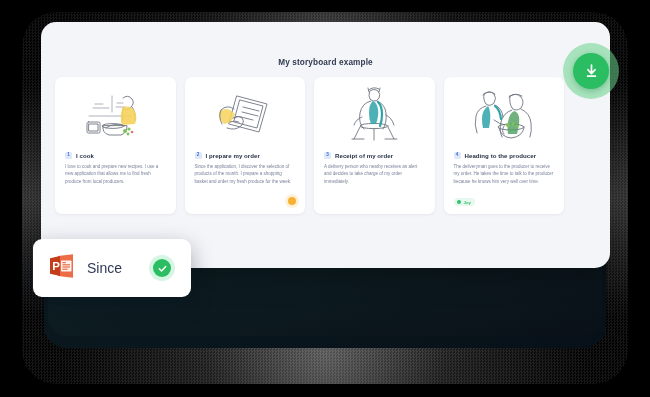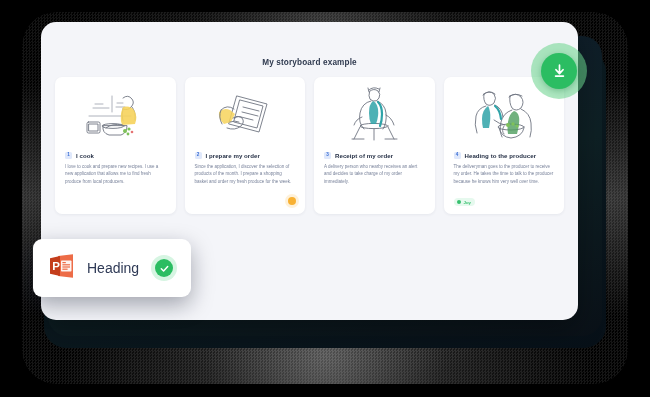--- a/index.html
+++ b/index.html
@@ -68,25 +68,26 @@
     border-radius: 20px;
     background: linear-gradient(165deg, #101a2e 0%, #0e2024 55%, #0a1118 100%);
   }
 
   
   .app-panel {
     position: absolute;
     left: 41px;
     top: 22px;
     width: 537px;
-    height: 298px;
+    height: 246px;
     background: #f4f5f9;
     border-radius: 15px;
     box-shadow: 0 10px 28px rgba(0,0,0,0.30);
     overflow: visible;
+    padding-left: 32px;
   }
 
   .panel-title {
     position: absolute;
     left: 0;
     top: 36px;
     width: 100%;
     text-align: center;
     font-size: 8.2px;
     font-weight: 700;
@@ -435,21 +436,21 @@
         <g fill="#ed6c47">
           <rect x="13.4" y="10" width="3.4" height="1.2"></rect>
           <rect x="13.4" y="12.2" width="7.6" height="1.2"></rect>
           <rect x="13.4" y="14.4" width="7.6" height="1.2"></rect>
           <rect x="13.4" y="16.6" width="5.2" height="1.2"></rect>
         </g>
         <path d="M1 6.2 L11 4 L11 24 L1 21.8 Z" fill="#c43e1c"></path>
         <text x="3.2" y="18.4" font-family="Liberation Sans, sans-serif" font-size="11.5" font-weight="700" fill="#ffffff">P</text>
       </svg>
     </span>
-    <span class="export-label">Heading</span>
+    <span class="export-label">Since</span>
     <span class="check-badge">
       <span class="check-inner">
         <svg width="11" height="11" viewBox="0 0 24 24">
           <path d="M5 12.5 L10 17.5 L19 7.5" stroke="#ffffff" stroke-width="3.2" fill="none" stroke-linecap="round" stroke-linejoin="round"></path>
         </svg>
       </span>
     </span>
   </div>
 
 </div>

